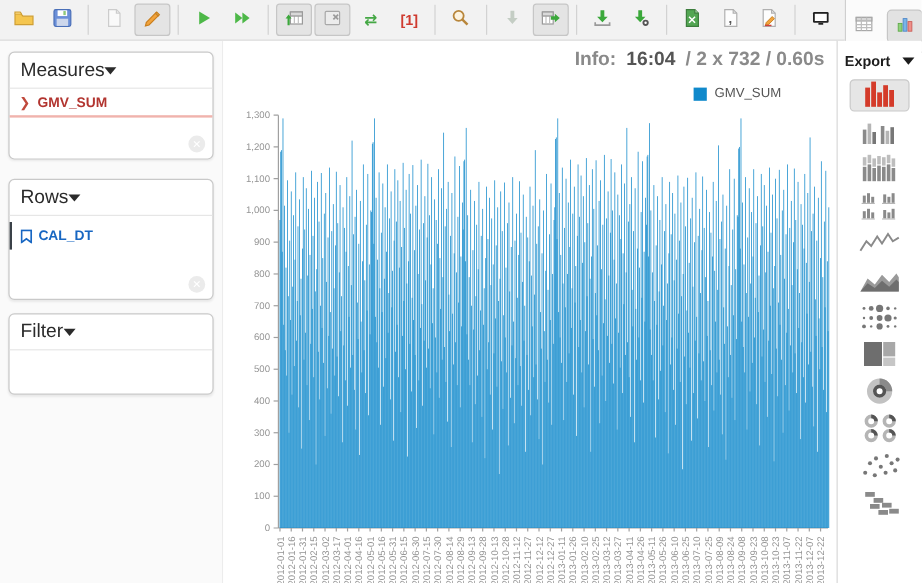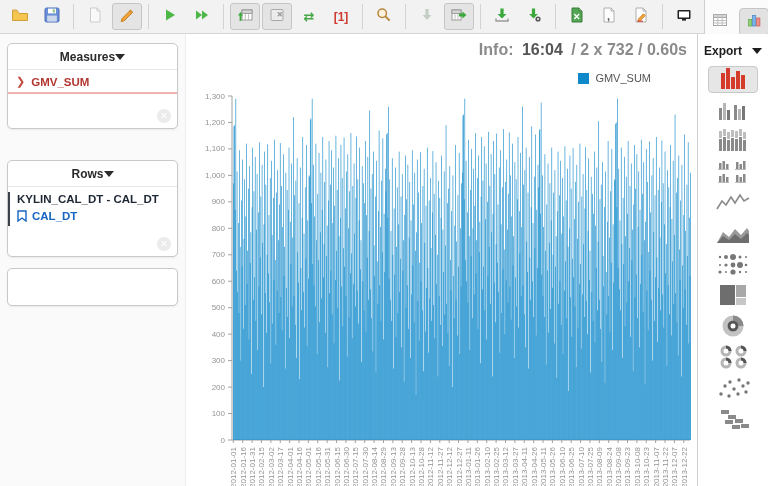--- a/index.html
+++ b/index.html
@@ -26,21 +26,21 @@
     width:71px; height:44px; background:#fbfbfb;
     border-left:1px solid #cfcfcf; border-bottom:1px solid #d6d6d6;
     display:flex; align-items:center; justify-content:center; gap:4px;
   }
   .vbtn { width:30px; height:28px; display:flex; align-items:center; justify-content:center; border-radius:4px; border:1px solid transparent; }
   .vbtn.pressed { background:#e2e2e2; border:1px solid #c6c6c6; }
   
   .content { display:flex; height:452px; }
   .left-rail { width:186px; background:#fafafa; border-right:1px solid #ececec; padding:9px 7px; display:flex; flex-direction:column; gap:11px; }
   .panel { background:#fff; border:1px solid #c9c9c9; border-radius:5px; box-shadow:0 1px 2px rgba(0,0,0,.07); position:relative; }
-  .panel-h { display:flex; justify-content:center; align-items:center; padding:6px 9px 5px 9px; font-weight:bold; font-size:12px; color:#2b2b2b; border-bottom:1px solid #e6e6e6; }
+  .panel-h { display:flex; justify-content:flex-start; align-items:center; padding:6px 9px 5px 9px; font-weight:normal; font-size:16px; color:#2b2b2b; border-bottom:1px solid #e6e6e6; }
   .caret { width:0; height:0; border-left:5px solid transparent; border-right:5px solid transparent; border-top:6px solid #2b2b2b; }
   .panel-b { position:relative; }
   .measure-row { display:flex; align-items:center; gap:6px; padding:5px 8px 4px 8px; border-bottom:2px solid #f0b3ad; color:#b23530; font-weight:bold; font-size:11.5px; }
   .measure-chev { color:#c0493c; font-size:11px; font-weight:bold; }
   .rows-block { border-left:2px solid #3a4148; margin:5px 0 4px 0; padding:1px 6px 2px 7px; }
   .hier-label { font-weight:bold; color:#1d2733; font-size:11.5px; }
   .level-row { display:flex; align-items:flex-start; gap:5px; margin-top:5px; color:#1766c2; font-weight:bold; font-size:11.5px; }
   .clear-circle { position:absolute; right:6px; bottom:5px; width:14px; height:14px; border-radius:50%; background:#ebebeb; color:#fff; font-size:9px; line-height:14px; text-align:center; font-weight:bold; }
   
   .main { flex:1; background:#fff; position:relative; }
@@ -218,40 +218,43 @@
       <div class="panel-b" style="height:58px;">
         <div class="measure-row">
           <span class="measure-chev">❯</span>
           <span>GMV_SUM</span>
         </div>
         <div class="clear-circle">✕</div>
       </div>
     </div>
 
 
-    <div class="panel" style="margin-top:20px;">
+    <div class="panel" style="margin-top:5px;">
       <div class="panel-h">
         <span>Rows</span>
         <span class="caret"></span>
       </div>
       <div class="panel-b" style="height:64px;">
         <div class="rows-block">
-          <div class="hier-label">KYLIN_CAL_DT - CAL_DT</div>
           <div class="level-row">
             <span><svg width="10" height="12" viewBox="0 0 10 12">
                   <path d="M1 1h8v10L5 8 1 11z" fill="none" stroke="#1766c2" stroke-width="1.4"></path>
                 </svg></span>
             <span>CAL_DT</span>
           </div>
         </div>
         <div class="clear-circle">✕</div>
       </div>
     </div>
 
     <div class="panel">
+      <div class="panel-h">
+        <span>Filter</span>
+        <span class="caret"></span>
+      </div>
       <div class="panel-b" style="height:36px;"></div>
     </div>
   </div>
 
   <div class="main">
     <div class="info-row">
       <span>Info:</span>
       <span class="time">16:04</span>
       <span>/ 2 x 732  /  0.60s</span>
     </div>

